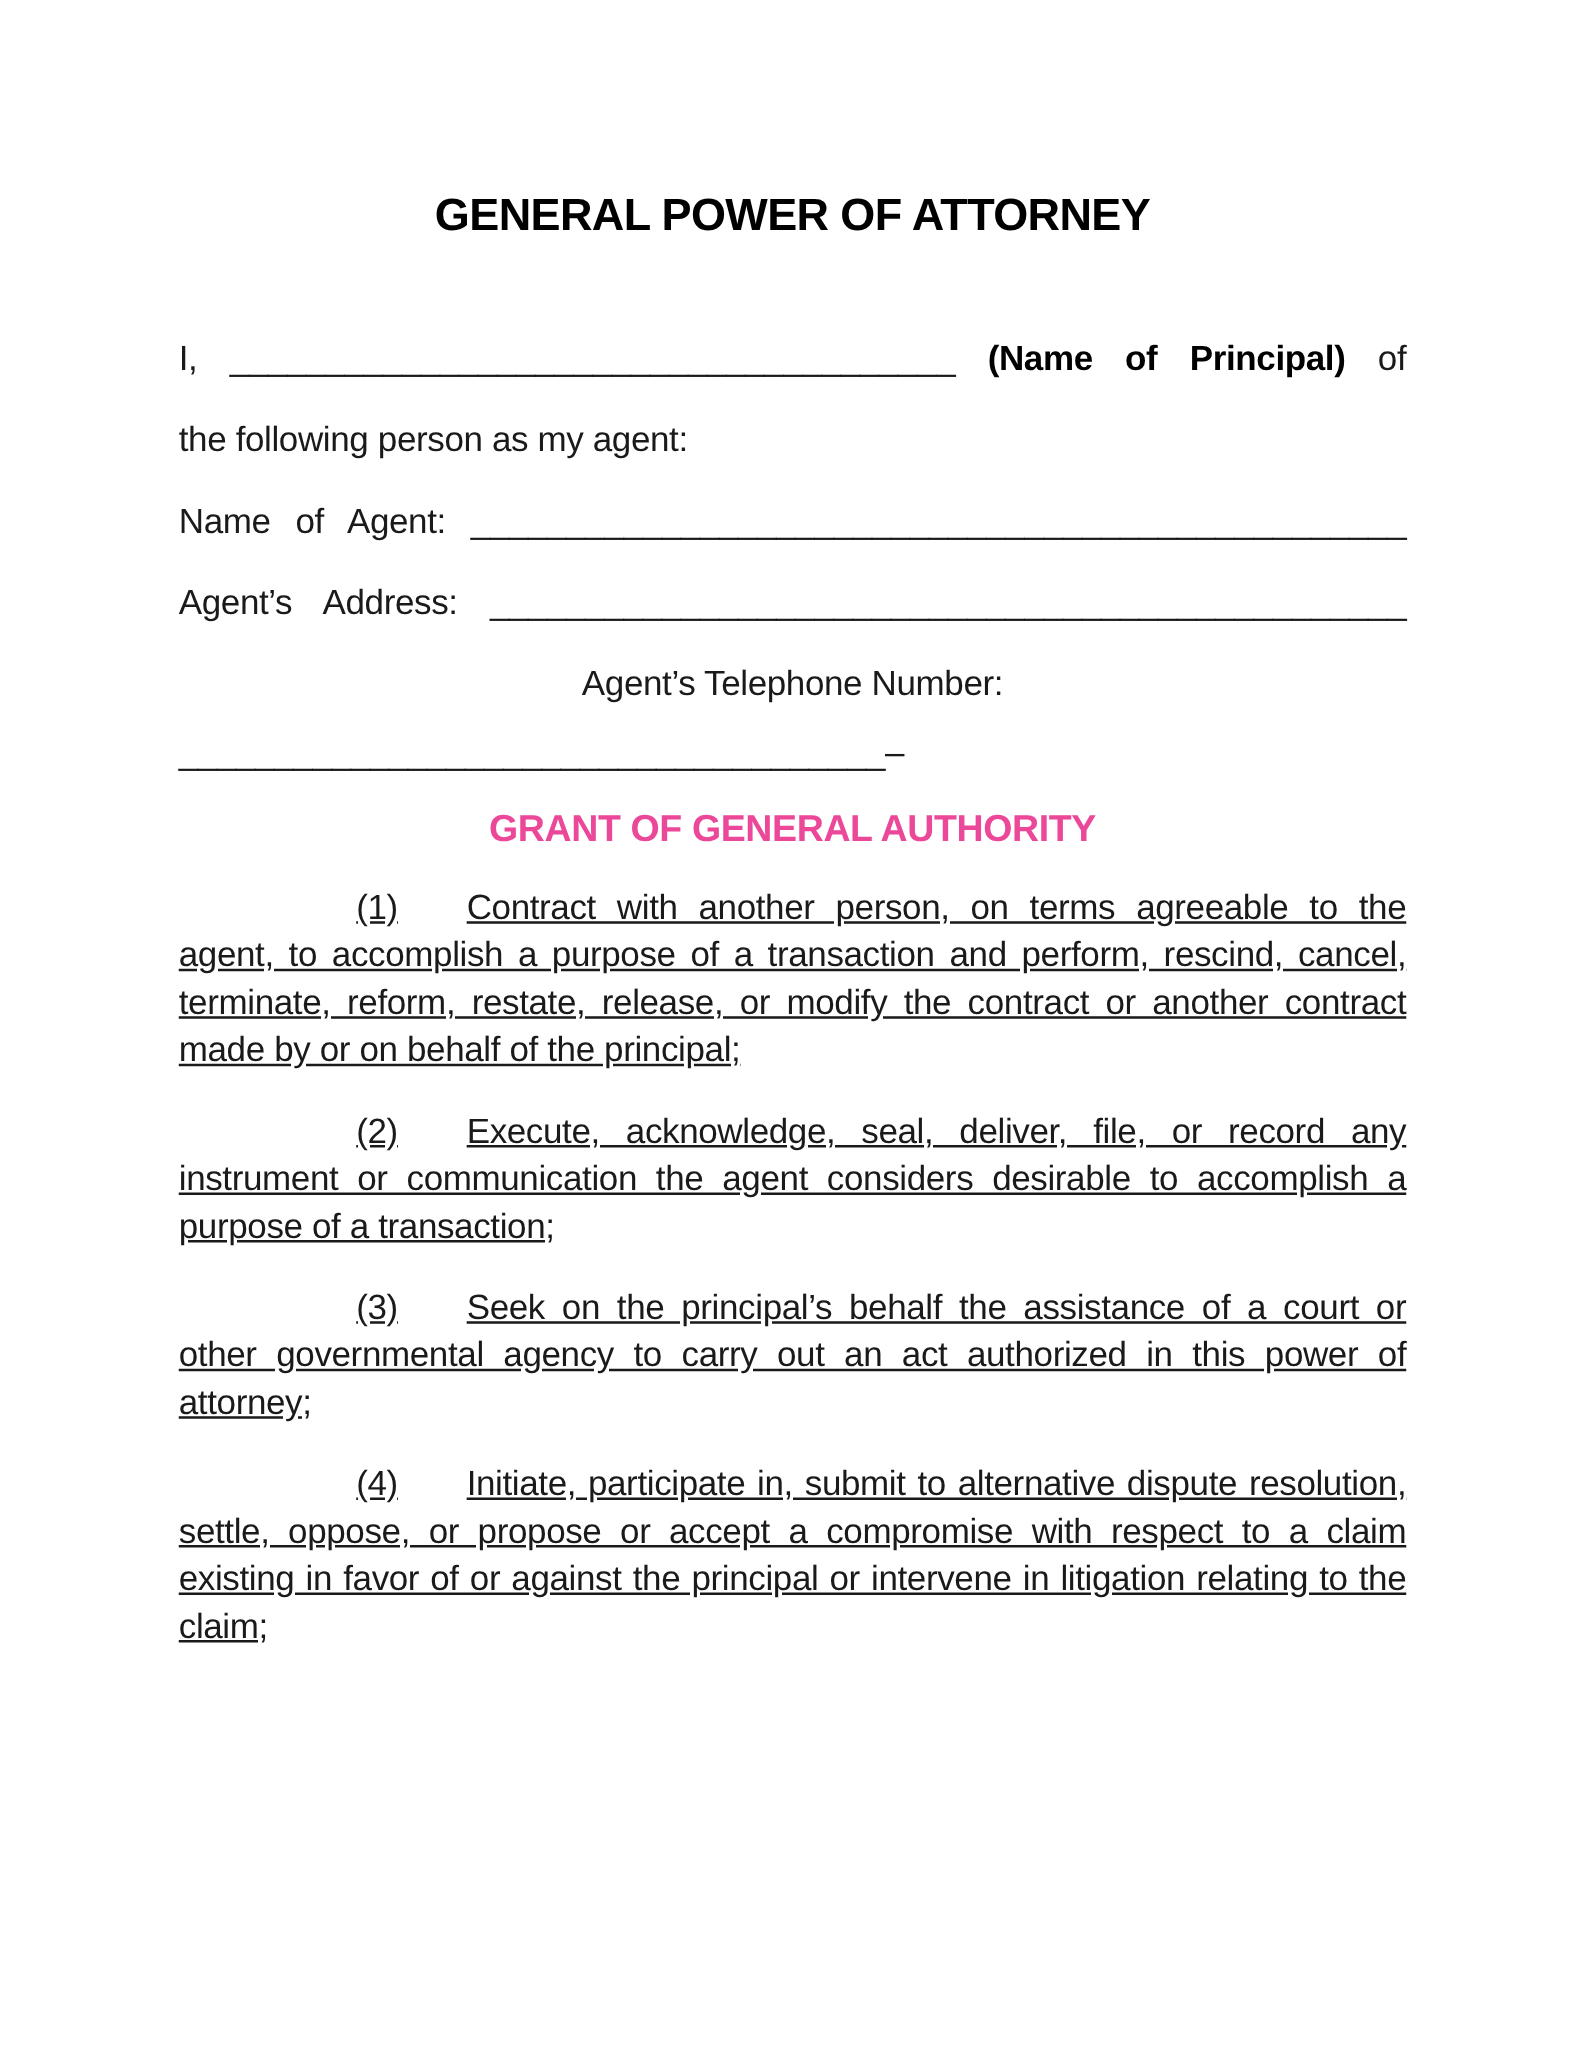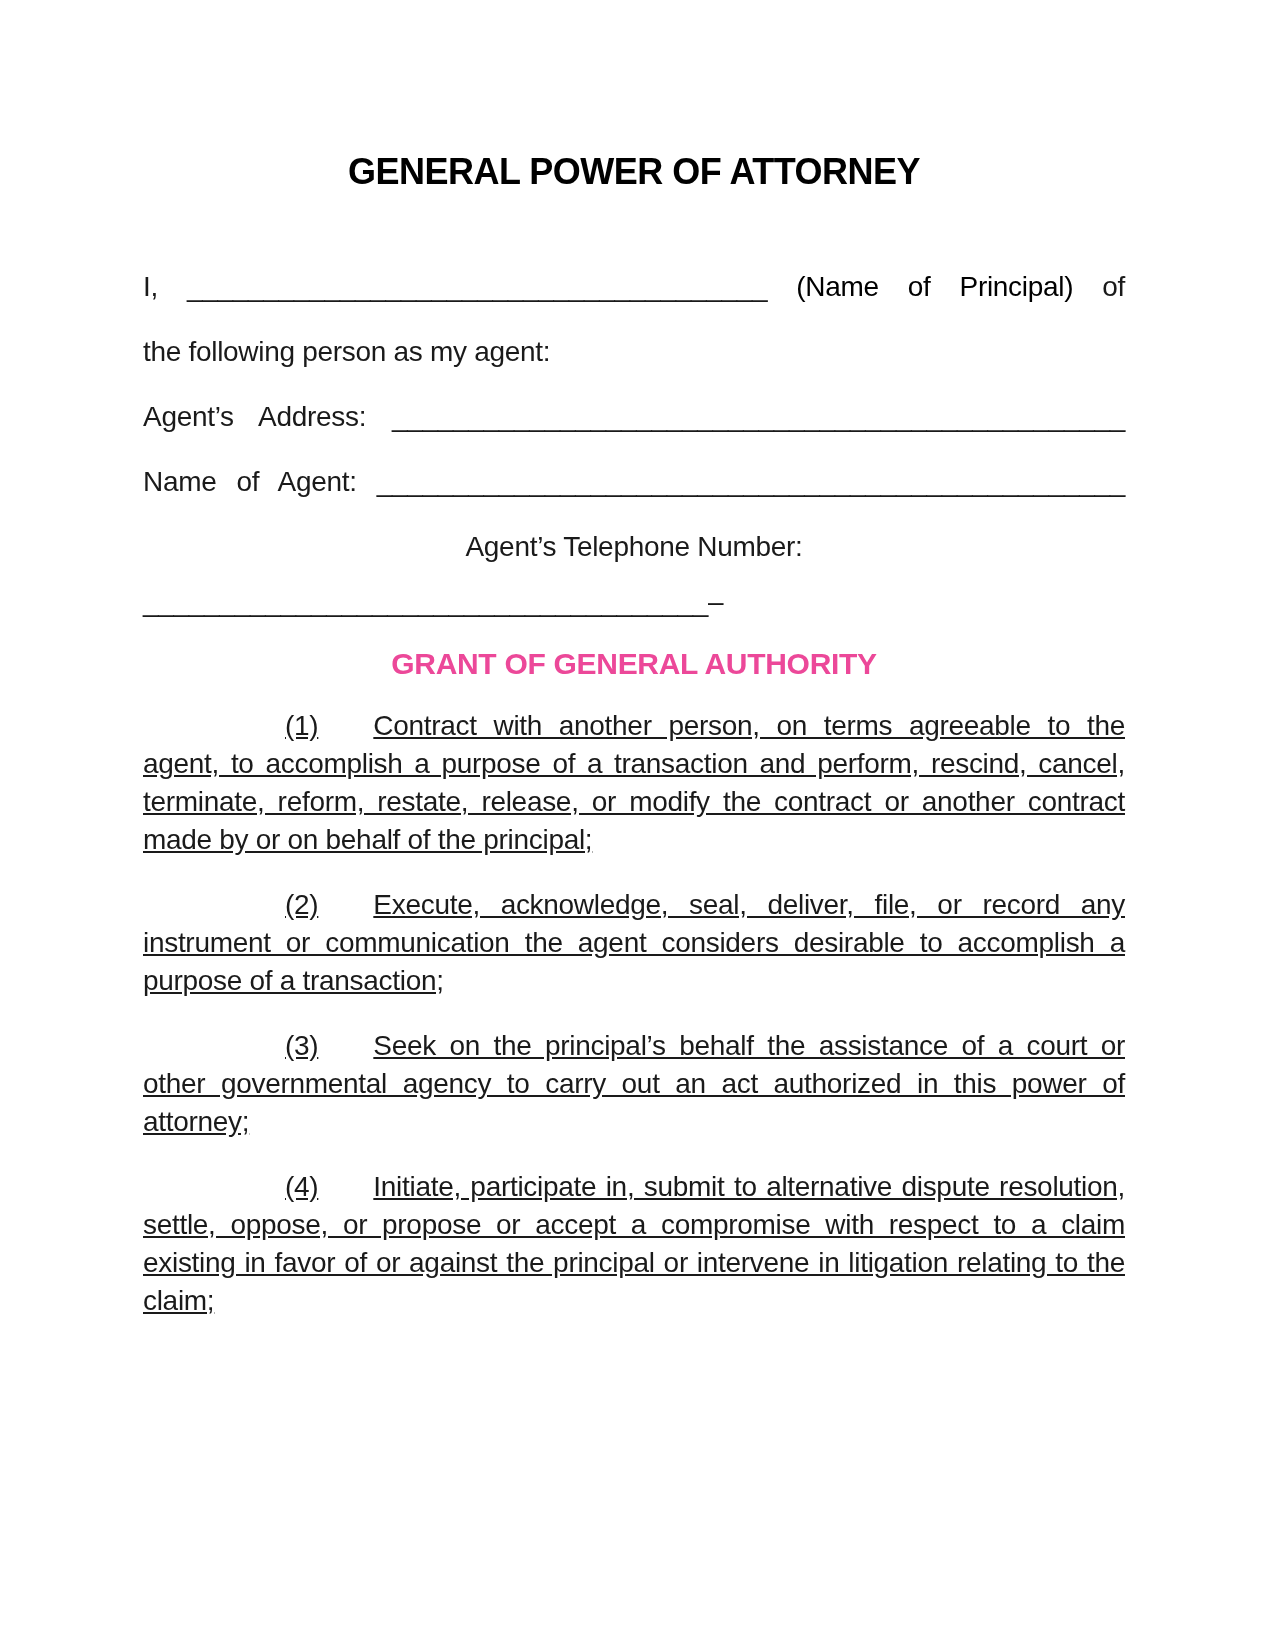--- a/index.html
+++ b/index.html
@@ -24,21 +24,21 @@
     letter-spacing: -0.5px;
     margin: 0 0 74px 0;
   }
   p {
     font-size: 28px;
     line-height: 38px;
     letter-spacing: -0.3px;
     margin: 0 0 27px 0;
     color: #1a1a1a;
   }
-  p b { font-weight: 400; color: #000000; }
+  p b { font-weight: 700; color: #000000; }
   .just  { text-align: justify; text-align-last: justify; }
   .jpara { text-align: justify; }
   .phone-label { margin-bottom: 17px; text-align: center; }
   .blank-line  { margin-bottom: 24px; }
   .blank { white-space: nowrap; }
   h2.section-heading {
     font-size: 30px;
     line-height: 38px;
     font-weight: 700;
     color: #ec4899;
@@ -67,23 +67,23 @@
 
 <div class="page">
 
   <h1 class="doc-title">GENERAL POWER OF ATTORNEY</h1>
 
   <p class="just"><span>I,</span> <span class="blank">______________________________________</span> <b>(Name of Principal)</b> <span>of</span></p>
 
 
   <p>the following person as my agent:</p>
 
+  <p class="just"><span>Name of Agent:</span> <span class="blank">_________________________________________________</span></p>
+
   <p class="just"><span>Agent’s Address:</span> <span class="blank">________________________________________________</span></p>
-
-  <p class="just"><span>Name of Agent:</span> <span class="blank">_________________________________________________</span></p>
 
   <p class="phone-label">Agent’s Telephone Number:</p>
 
   <p class="blank-line">_____________________________________–</p>
 
   <h2 class="section-heading">GRANT OF GENERAL AUTHORITY</h2>
 
 
   <p class="item jpara"><span>(1)</span><span class="tab"></span><span>Contract with another person, on terms agreeable to the agent, to accomplish a purpose of a transaction and perform, rescind, cancel, terminate, reform, restate, release, or modify the contract or another contract made by or on behalf of the principal;</span></p>
 

